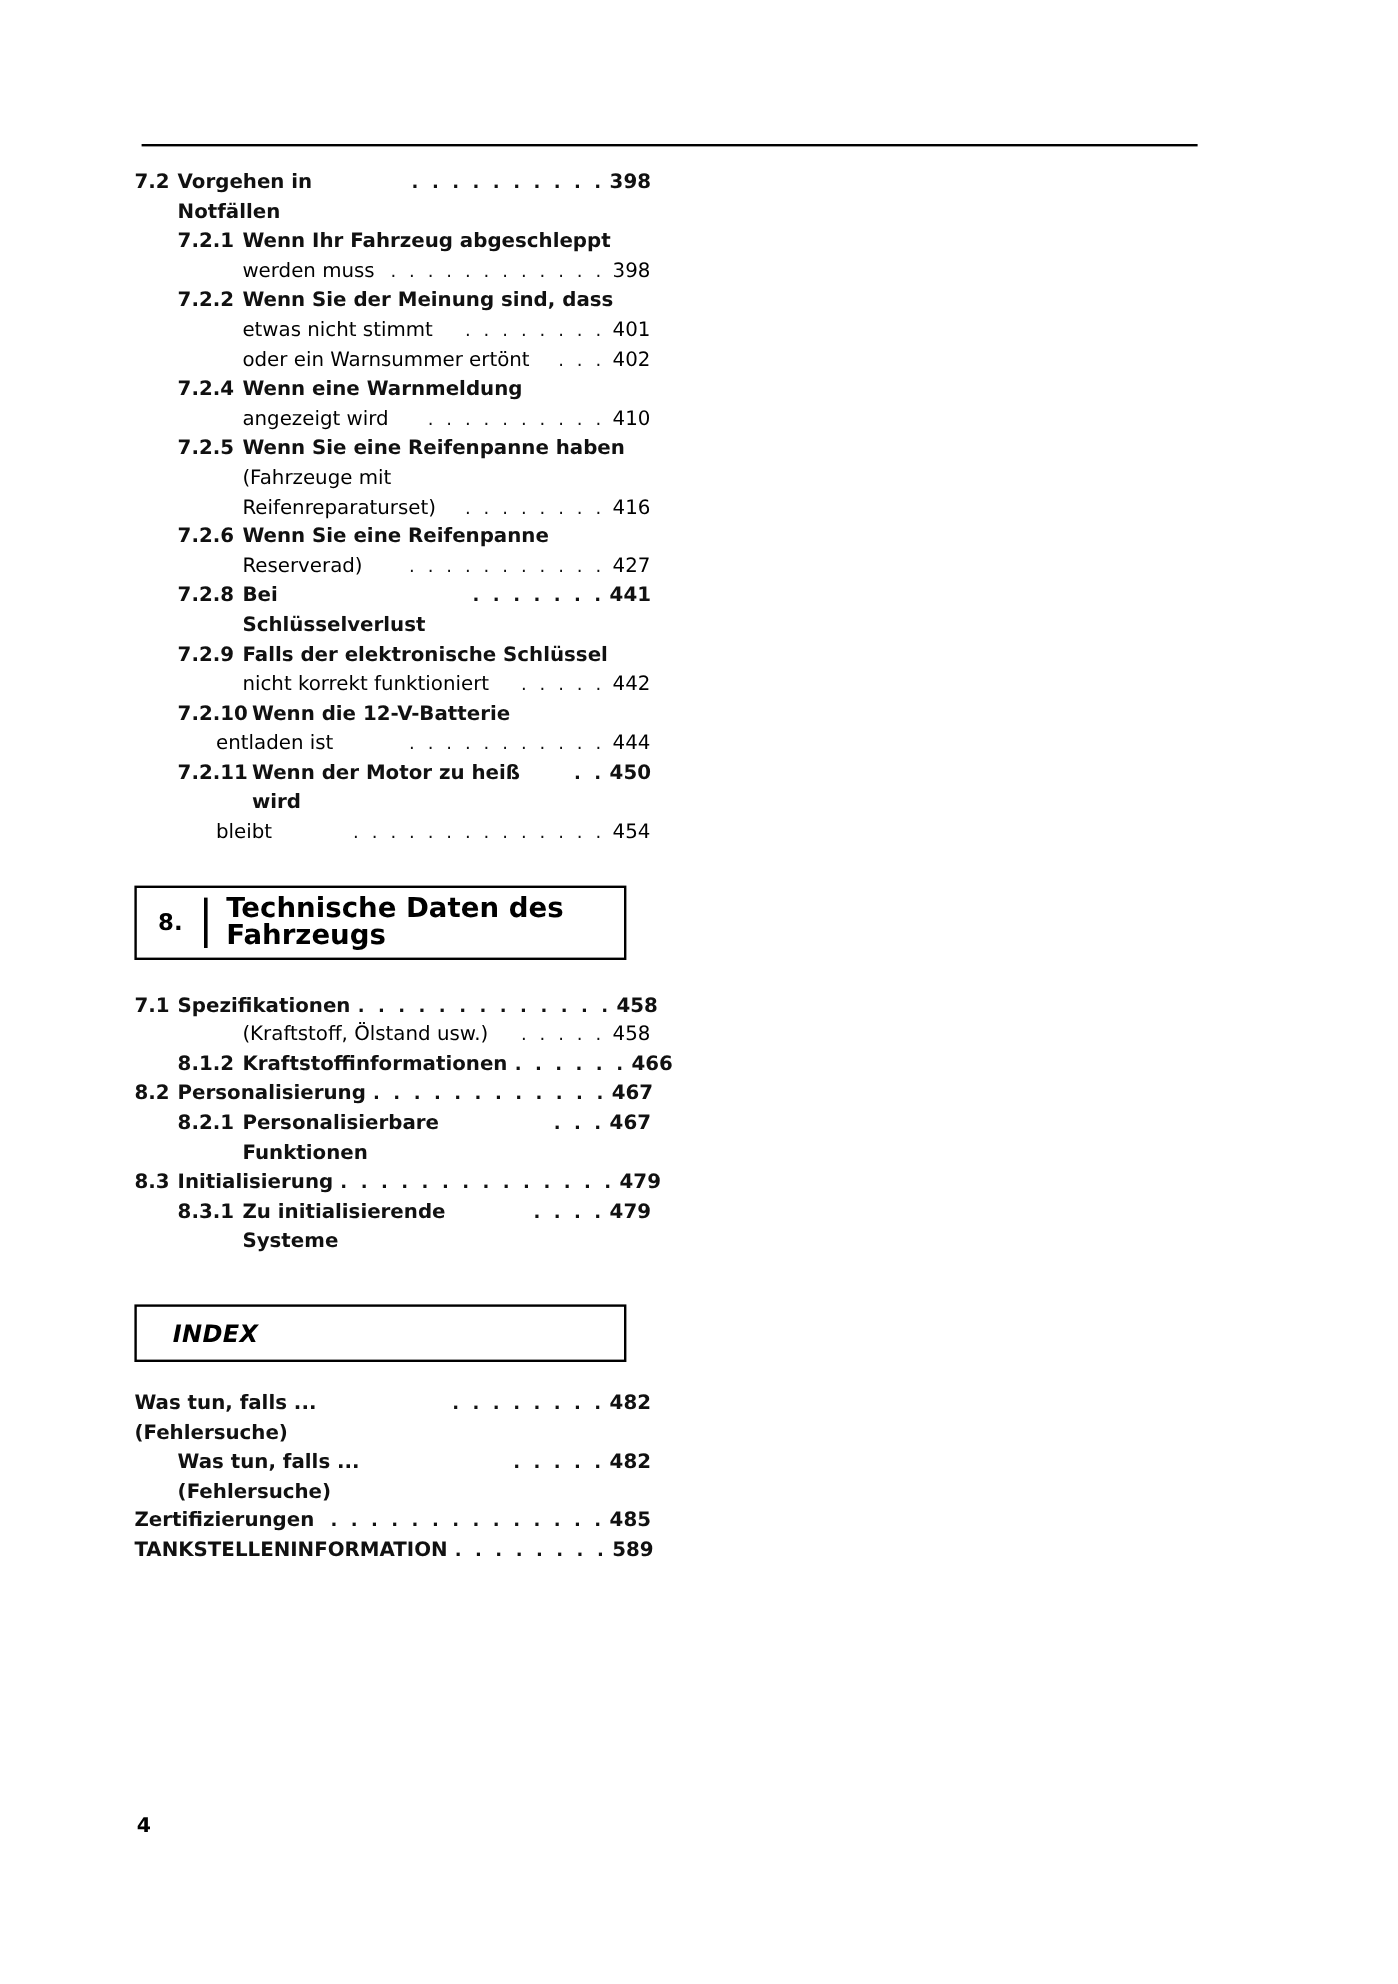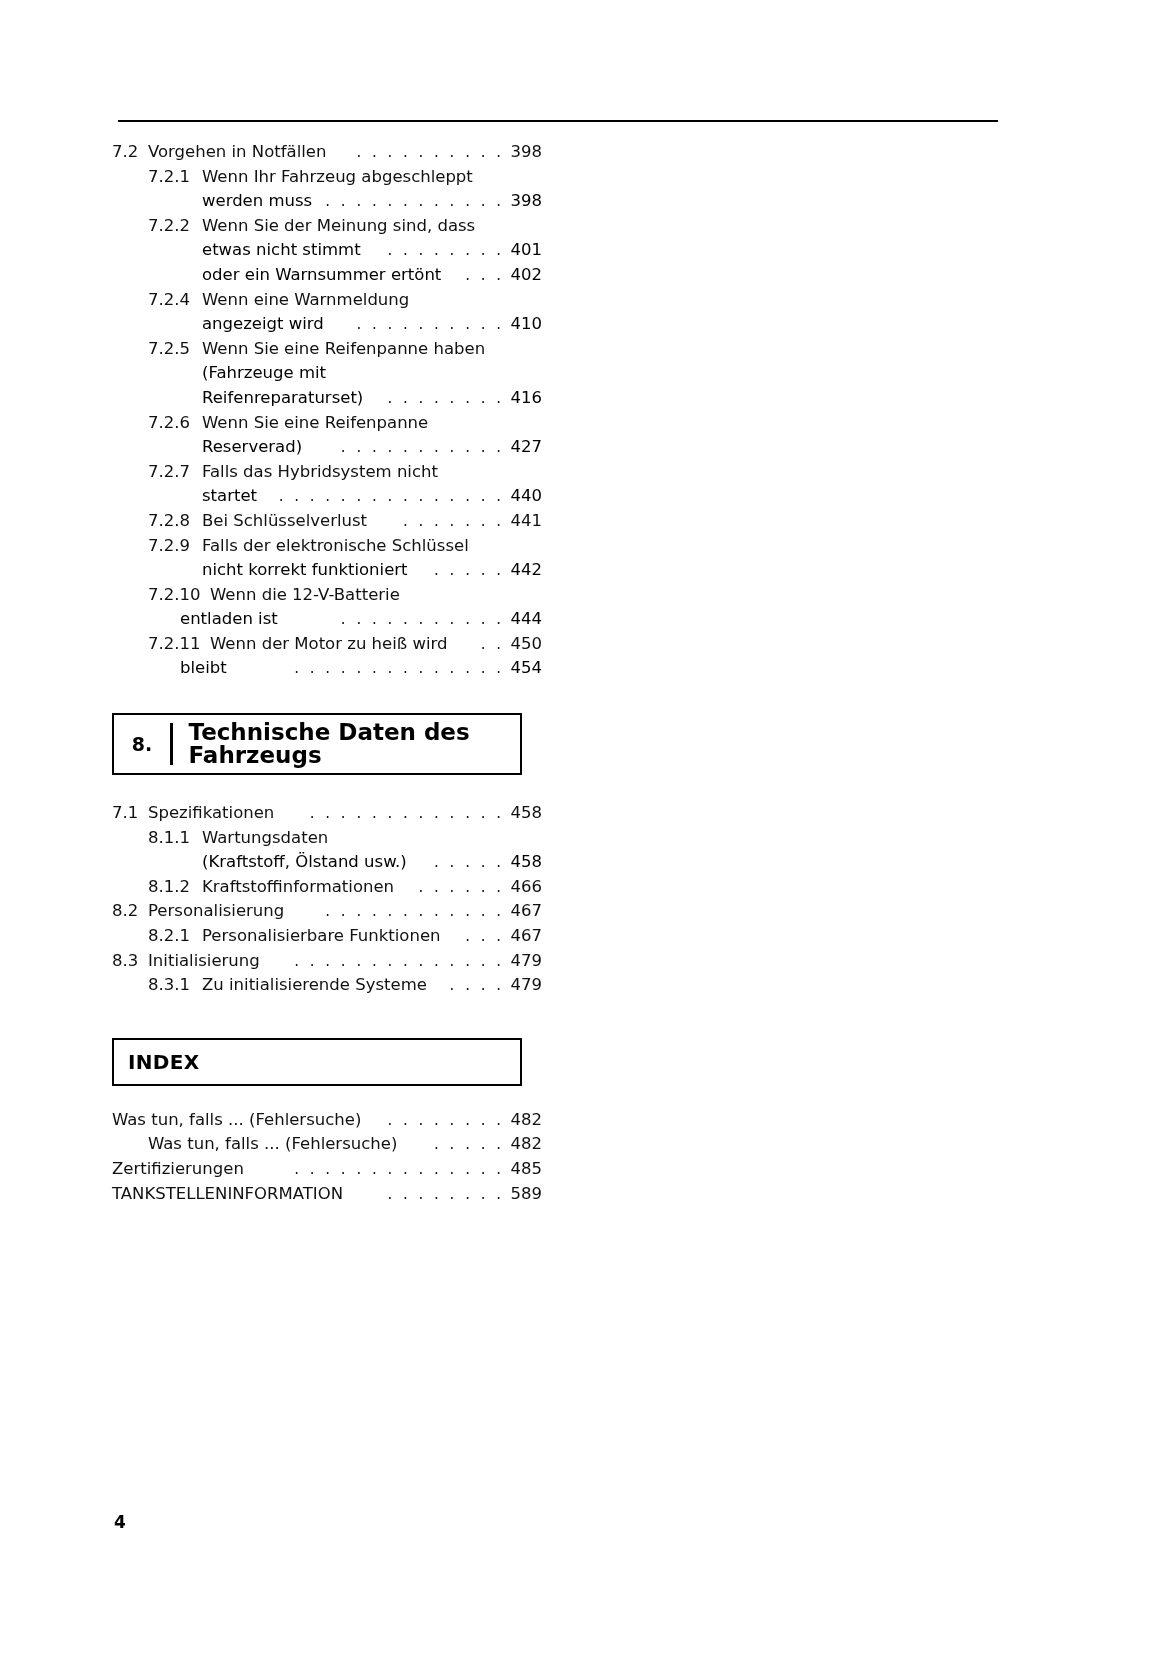--- a/index.html
+++ b/index.html
@@ -36,20 +36,21 @@
     width: 430px;
   }
 
   
   .row {
     display: flex;
     align-items: flex-start;
     font-size: 16.5px;
     line-height: 24.6px;
     color: #111;
+    font-weight: bold;
   }
   .num {
     flex: 0 0 auto;
     white-space: nowrap;
   }
   .num.lvl1 { width: 36px; }
   .num.lvl2 { width: 54px; }
   .num.lvl2w { width: 62px; }
   .txt {
     flex: 1 1 auto;
@@ -119,24 +120,25 @@
     margin-top: 40px;
     margin-bottom: 22px;
     border: 2.5px solid #000;
     width: 410px;
     height: 48px;
     display: flex;
     align-items: center;
     box-sizing: border-box;
   }
   .index-title {
-    padding-left: 14px;
+    padding-left: 30px;
     font-size: 20px;
     font-weight: bold;
     letter-spacing: 0.3px;
+    font-style: italic;
   }
 
   .page-number {
     position: absolute;
     left: 114px;
     top: 1512px;
     font-size: 17px;
     font-weight: bold;
   }
 </style>
@@ -222,31 +224,20 @@
         <span class="num lvl2">7.2.6</span>
         <span class="txt">Wenn Sie eine Reifenpanne</span>
       </div>
       <div class="contline cont-indent2">
         <span class="txt">Reserverad)</span>
         <span class="dots">. . . . . . . . . . .</span>
         <span class="pg">427</span>
       </div>
     </div>
 
-    <div class="entry">
-      <div class="row indent2">
-        <span class="num lvl2">7.2.7</span>
-        <span class="txt">Falls das Hybridsystem nicht</span>
-      </div>
-      <div class="contline cont-indent2">
-        <span class="txt">startet</span>
-        <span class="dots">. . . . . . . . . . . . . . .</span>
-        <span class="pg">440</span>
-      </div>
-    </div>
 
     <div class="entry">
       <div class="row indent2">
         <span class="num lvl2">7.2.8</span>
         <span class="txt">Bei Schlüsselverlust</span>
         <span class="dots">. . . . . . .</span>
         <span class="pg">441</span>
       </div>
     </div>
 
@@ -303,24 +294,20 @@
     <div class="entry">
       <div class="row indent1">
         <span class="num lvl1">7.1</span>
         <span class="txt">Spezifikationen</span>
         <span class="dots">. . . . . . . . . . . . .</span>
         <span class="pg">458</span>
       </div>
     </div>
 
     <div class="entry">
-      <div class="row indent2">
-        <span class="num lvl2">8.1.1</span>
-        <span class="txt">Wartungsdaten</span>
-      </div>
       <div class="contline cont-indent2">
         <span class="txt">(Kraftstoff, Ölstand usw.)</span>
         <span class="dots">. . . . .</span>
         <span class="pg">458</span>
       </div>
     </div>
 
     <div class="entry">
       <div class="row indent2">
         <span class="num lvl2">8.1.2</span>

